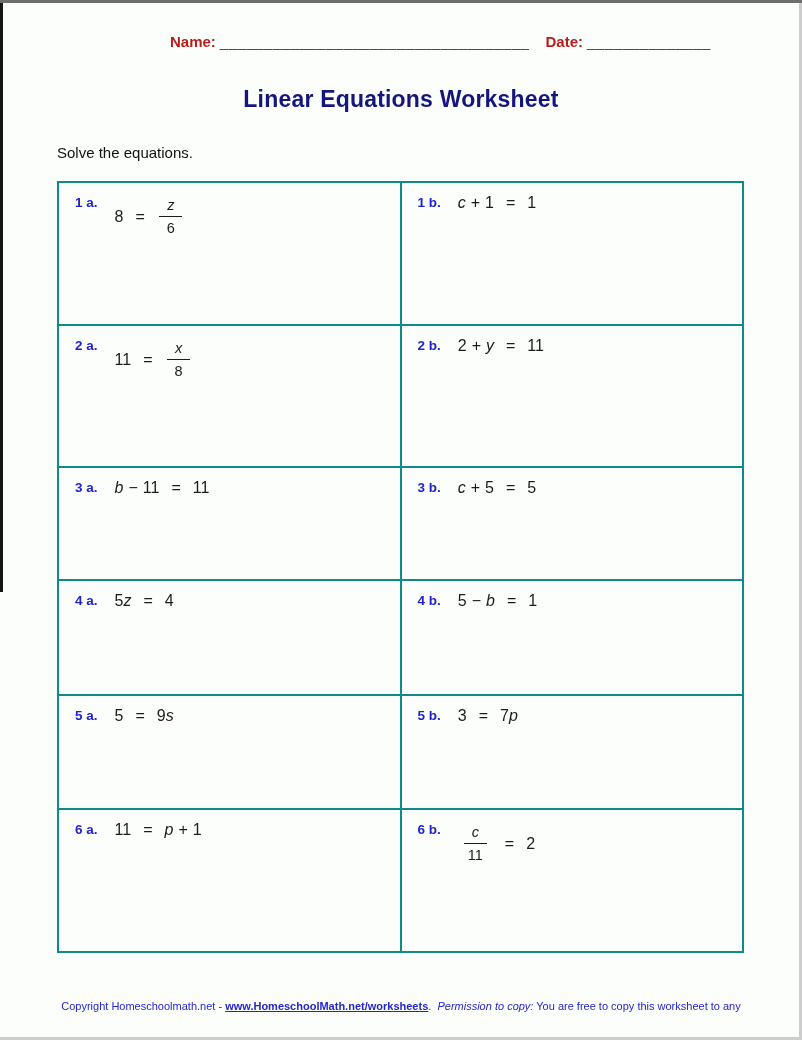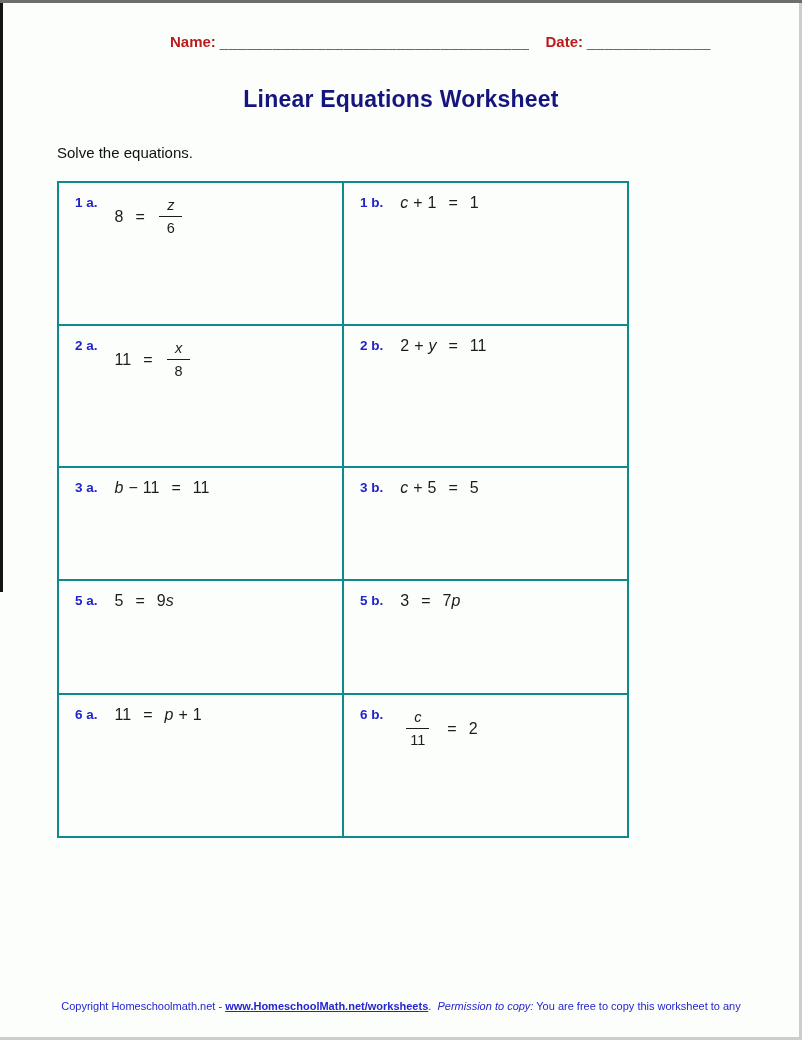--- a/index.html
+++ b/index.html
@@ -15,39 +15,39 @@
   .edge-top    { position:absolute; top:0; left:0; right:0; height:3px; background:#6e6e6e; }
   .edge-left   { position:absolute; top:3px; left:0; width:3px; height:589px; background:#151515; }
   .edge-right  { position:absolute; top:3px; right:0; width:3px; bottom:0; background:#cdcdcd; }
   .edge-bottom { position:absolute; bottom:0; left:0; right:0; height:3px; background:#cdcdcd; }
 
   .name-row {
     position:absolute; top:33px; left:170px;
     font-size:15px; white-space:nowrap;
   }
   .name-row b { font-weight:bold; color:#b91c1c; }
-  .fill-line { color:#c2410c; font-weight:normal; letter-spacing:0.5px; }
+  .fill-line { color:#701a75; font-weight:normal; letter-spacing:0.5px; }
   .date-gap { display:inline-block; width:12px; }
   .name-gap { display:inline-block; width:4px; }
 
   .page-title {
     position:absolute; top:86px; left:0; width:100%;
     text-align:center; font-size:23px; font-weight:bold;
     color: var(--title-color, #15157e);
     letter-spacing:0.2px;
   }
 
   .instructions {
     position:absolute; top:144px; left:57px;
     font-size:15px; color:#111;
   }
 
   table.problems {
     position:absolute; top:181px; left:57px;
-    width:572px; border-collapse:collapse;
+    width:687px; border-collapse:collapse;
     table-layout:fixed;
   }
   table.problems td {
     border: 2px solid var(--accent, #0e8a8a);
     vertical-align: top;
     padding: 11px 6px 0 16px;
     background: transparent;
   }
   .cell-inner { display:flex; align-items:flex-start; }
   .plabel {
@@ -168,20 +168,45 @@
             <span class="equation">
               <span class="tk-v">c</span>
               <span class="tk-o">+</span>
               <span class="tk-n">5</span>
               <span class="tk-e">=</span>
               <span class="tk-n">5</span>
             </span>
           </div>
         </td>
       </tr>
+      <tr style="height: 115px;">
+        <td>
+          <div class="cell-inner">
+            <span class="plabel">4 a.</span>
+            <span class="equation">
+              <span class="tk-n">5</span>
+              <span class="tk-v">z</span>
+              <span class="tk-e">=</span>
+              <span class="tk-n">4</span>
+            </span>
+          </div>
+        </td>
+        <td>
+          <div class="cell-inner">
+            <span class="plabel">4 b.</span>
+            <span class="equation">
+              <span class="tk-n">5</span>
+              <span class="tk-o">−</span>
+              <span class="tk-v">b</span>
+              <span class="tk-e">=</span>
+              <span class="tk-n">1</span>
+            </span>
+          </div>
+        </td>
+      </tr>
       <tr style="height: 114px;">
         <td>
           <div class="cell-inner">
             <span class="plabel">5 a.</span>
             <span class="equation">
               <span class="tk-n">5</span>
               <span class="tk-e">=</span>
               <span class="tk-n">9</span>
               <span class="tk-v">s</span>
             </span>

